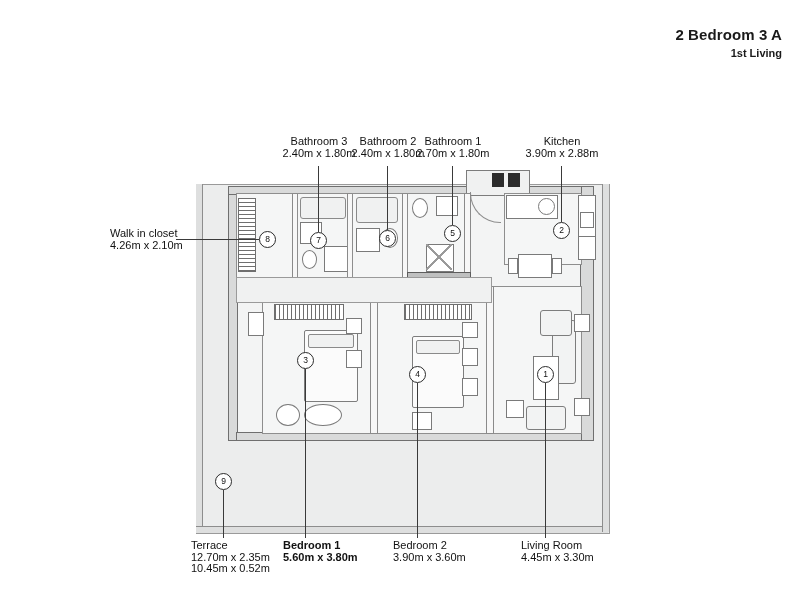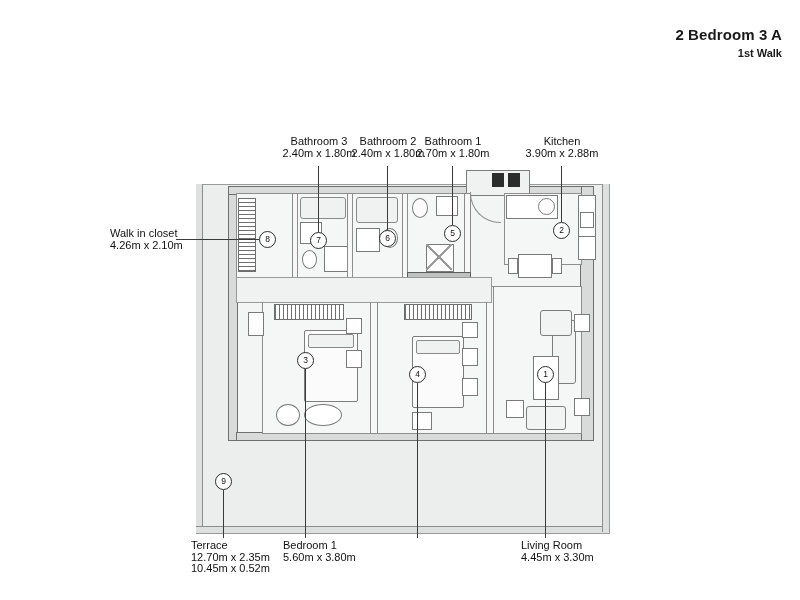--- a/index.html
+++ b/index.html
@@ -154,21 +154,21 @@
     border-radius: 2px;
   }
 </style>
 </head>
 <body>
 
 <div id="canvas">
 
   <div class="title-block">
     <div class="title-main">2 Bedroom 3 A</div>
-    <div class="title-sub">1st Walk</div>
+    <div class="title-sub">1st Living</div>
   </div>
 
   <div>
 
     <div class="plan slab" style="left:196px; top:184px; width:412px; height:348px;"></div>
 
     <div class="plan" style="left:228px; top:186px; width:352px; height:253px; background:#f3f4f4; border:1px solid #7c7c7c;"></div>
 
     <div class="plan wall" style="left:580px; top:186px; width:12px; height:253px;"></div>
 
@@ -301,20 +301,22 @@
   <div class="label center" style="left:408px; top:136px; width:90px;">Bathroom 1
 2.70m x 1.80m</div>
 
   <div class="label center" style="left:519px; top:136px; width:86px;">Kitchen
 3.90m x 2.88m</div>
 
   <div class="label left" style="left:191px; top:540px; width:110px;">Terrace
 12.70m x 2.35m
 10.45m x 0.52m</div>
 
-  <div class="label left" style="left:283px; top:540px; width:100px;">Bedroom 1
+  <div class="label left" style="left:283px; top:540px; width:100px;font-weight:bold;">Bedroom 1
 5.60m x 3.80m</div>
 
+  <div class="label left" style="left:393px; top:540px; width:100px;">Bedroom 2
+3.90m x 3.60m</div>
 
   <div class="label left" style="left:521px; top:540px; width:100px;">Living Room
 4.45m x 3.30m</div>
 
 </div>
 
 </body></html>

